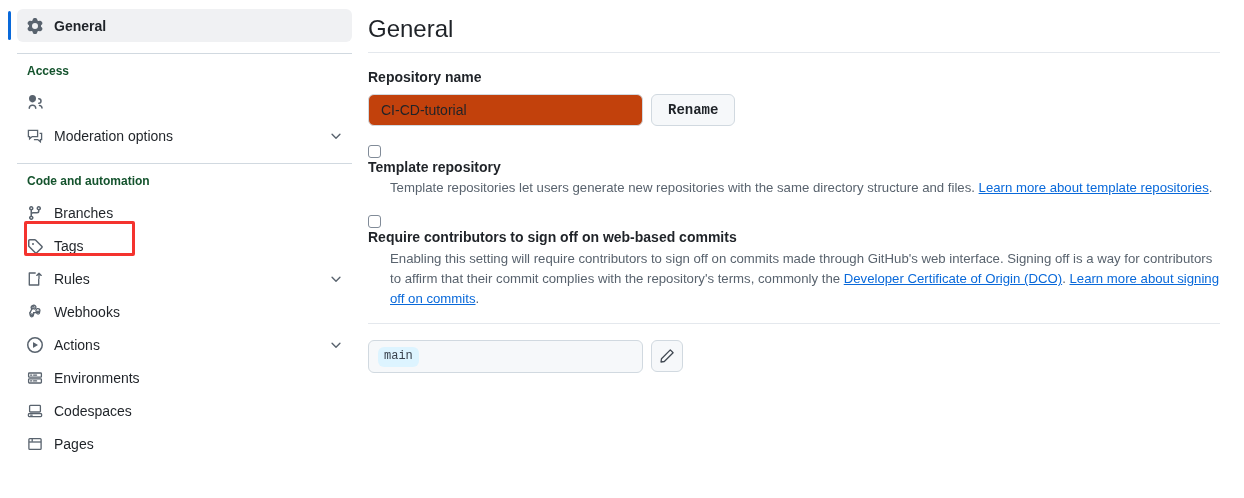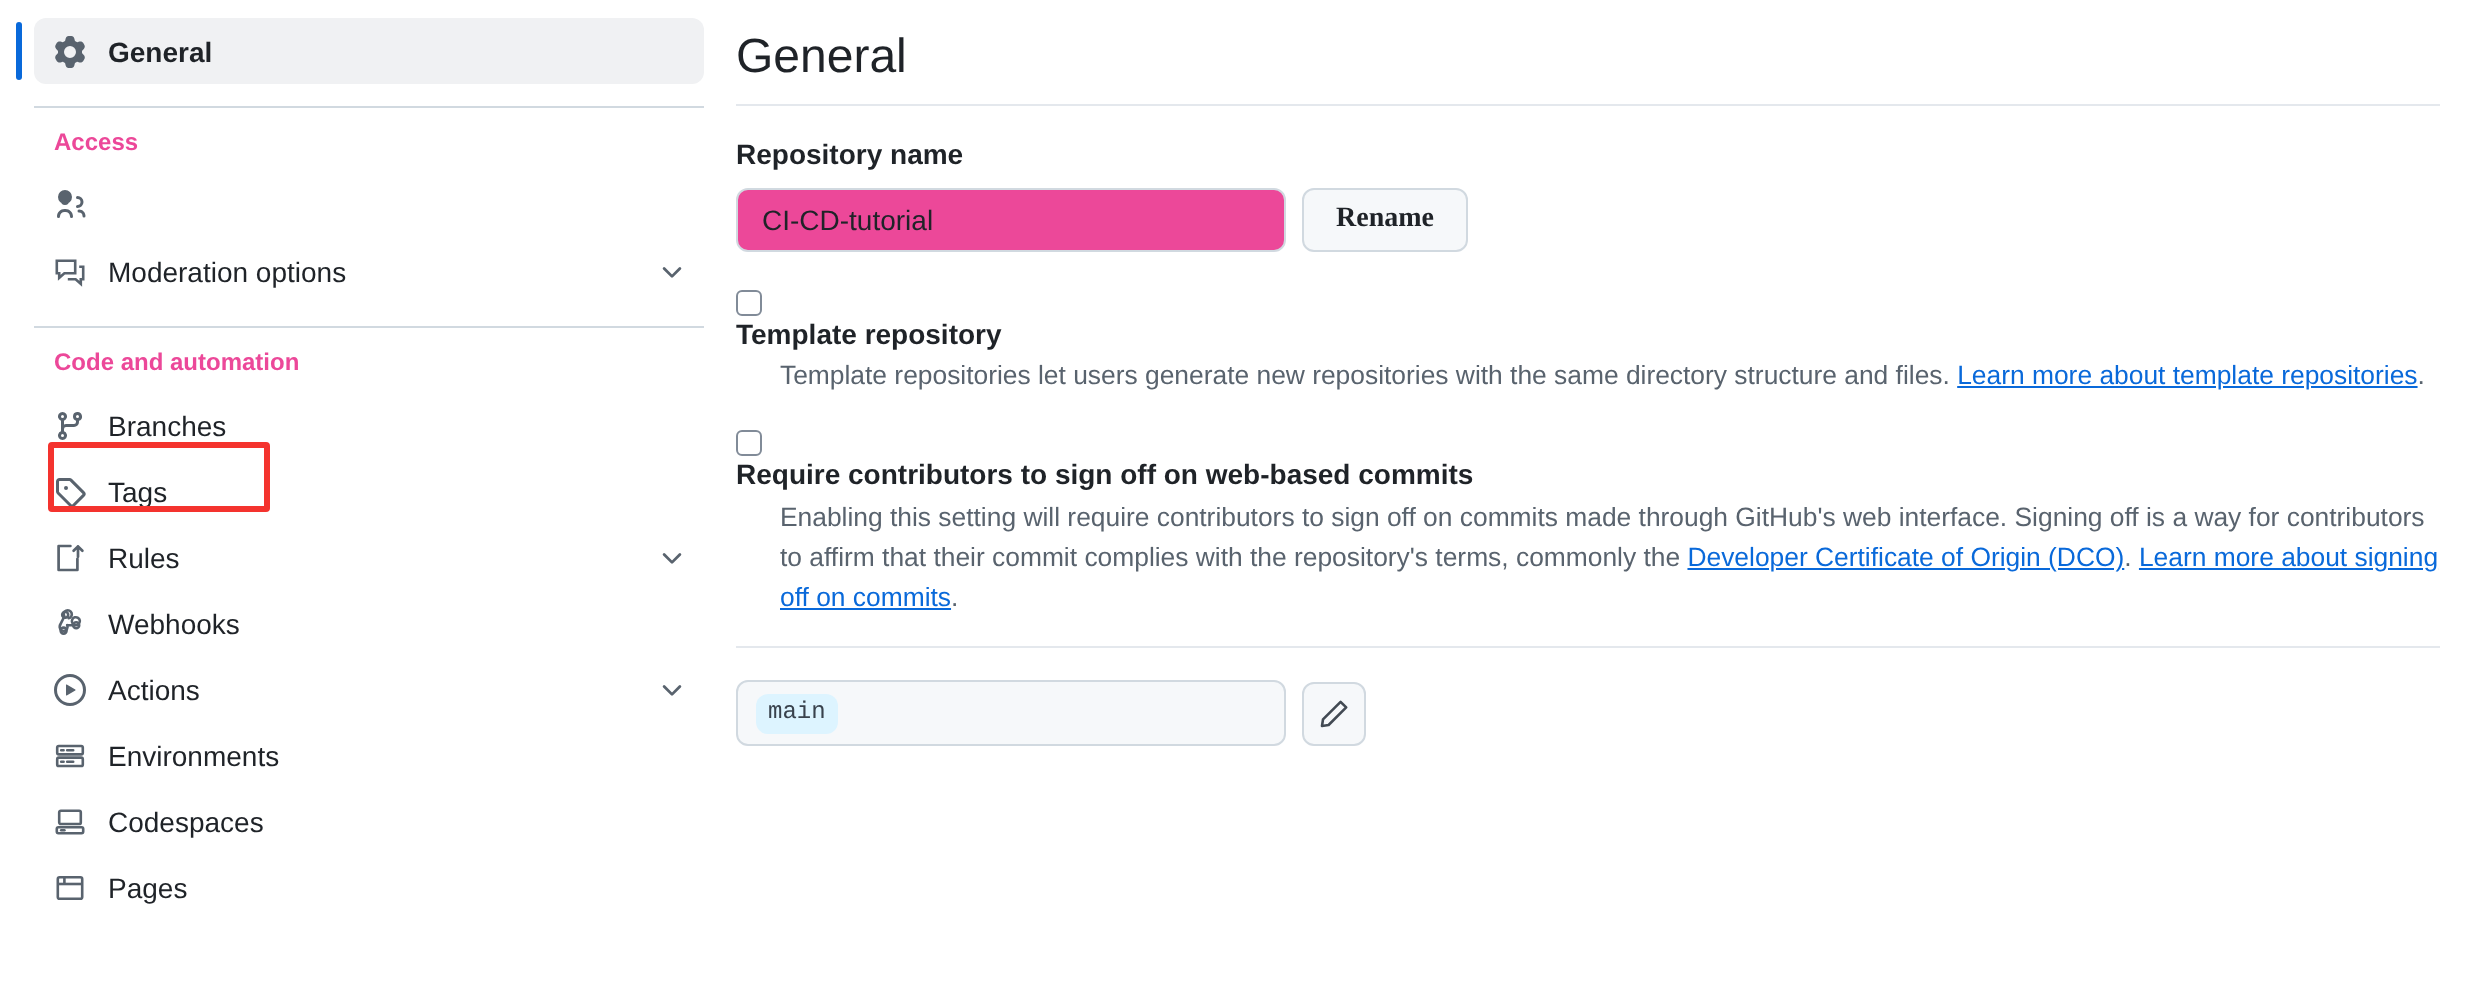--- a/index.html
+++ b/index.html
@@ -78,21 +78,21 @@
     color: #59636e;
     flex: 0 0 16px;
   }
   .nav-divider {
     height: 1px;
     background: #d1d9e0;
     margin: 11px 8px 11px 17px;
   }
   .nav-group-title {
     font-size: 12px;
-    color: #ec4899;
+    color: #14532d;
     font-weight: 600;
     padding: 0 8px 0 27px;
     margin-bottom: 9px;
     line-height: 1;
   }
   .highlight-box {
     position: absolute;
     border: 3px solid #f4332e;
     border-radius: 2px;
     pointer-events: none;
@@ -129,21 +129,21 @@
     display: flex;
     align-items: center;
     gap: 8px;
     margin-bottom: 16px;
   }
   .text-input {
     width: 275px;
     height: 32px;
     border: 1px solid #d1d9e0;
     border-radius: 6px;
-    background: #ec4899;
+    background: #c2410c;
     font-size: 14px;
     color: #1f2328;
     padding: 12px 12px;
     box-sizing: border-box;
     display: flex;
     align-items: center;
     font-family: "Liberation Sans", sans-serif;
   }
   .btn {
     height: 32px;
@@ -151,21 +151,21 @@
     border-radius: 6px;
     background: #f6f8fa;
     font-size: 14px;
     font-weight: 600;
     color: #1f2328;
     padding: 0 16px;
     display: inline-flex;
     align-items: center;
     justify-content: center;
     cursor: pointer;
-    font-family: Liberation Serif, serif;
+    font-family: Liberation Mono, monospace;
     box-sizing: border-box;
   }
   .check-block {
     margin-bottom: 14px;
   }
   .check-row {
     display: flex;
     align-items: flex-start;
     flex-direction: column;
   }
@@ -200,21 +200,21 @@
   }
   .body-text {
     font-size: 14px;
     line-height: 1.55;
     color: #1f2328;
     margin: 0 0 14px 0;
     max-width: 845px;
   }
   .branch-row {
     display: flex;
-    align-items: flex-end;
+    align-items: flex-start;
     gap: 8px;
   }
   .branch-input {
     width: 275px;
     height: 33px;
     border: 1px solid #d1d9e0;
     border-radius: 6px;
     background: #f6f8fa;
     display: flex;
     align-items: center;

